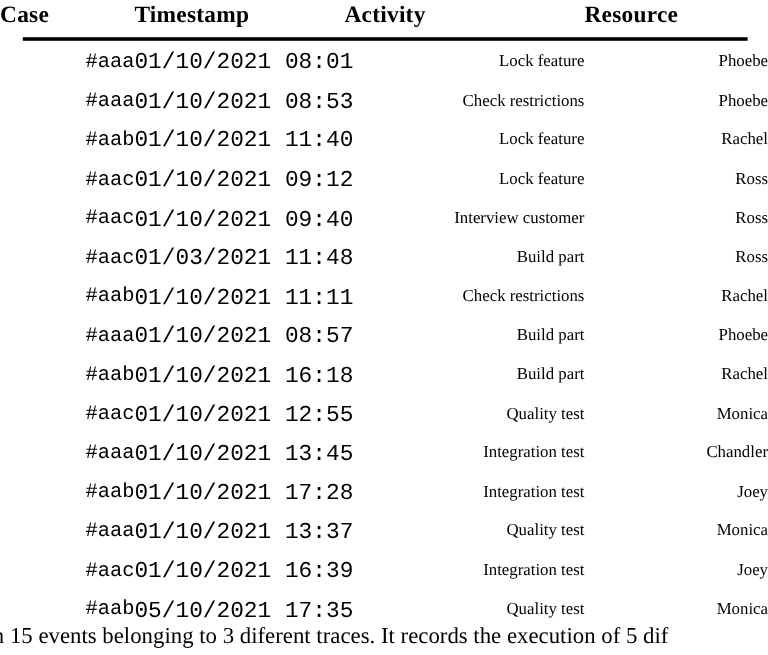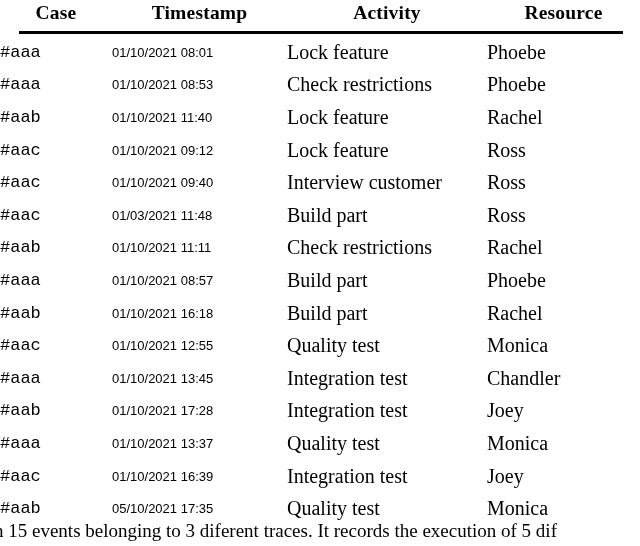--- a/index.html
+++ b/index.html
@@ -35,21 +35,21 @@
 
   table.event-log col.c-case      { width: 112px; }
   table.event-log col.c-timestamp { width: 175px; }
   table.event-log col.c-activity  { width: 200px; }
   table.event-log col.c-resource  { width: 153px; }
 
   thead th {
     font-family: "Liberation Serif", "DejaVu Serif", serif;
     font-weight: bold;
     font-size: 19.5px;
-    text-align: center;
+    text-align: left;
     padding: 0 0 3px 0;
     height: 24px;
     vertical-align: bottom;
     letter-spacing: 0.2px;
   }
 
   
   tr.rule-row td {
     padding: 0;
     height: 9px;
@@ -62,42 +62,42 @@
     position: absolute;
     left: 19px;
     right: 17px;
     top: 4px;
     height: 3px;
     background: #000000;
   }
 
   tbody td {
     font-size: 19px;
-    text-align: left;
+    text-align: right;
     height: 32.6px;
     padding: 0;
     vertical-align: middle;
     white-space: nowrap;
   }
 
   td.case-cell {
     font-family: "Liberation Mono", "DejaVu Sans Mono", monospace;
     font-size: 17px;
     letter-spacing: 0px;
   }
 
   td.timestamp-cell {
-    font-family: Liberation Sans, sans-serif;
-    font-size: 13px;
+    font-family: Liberation Mono, monospace;
+    font-size: 19px;
   }
 
   td.activity-cell,
   td.resource-cell {
     font-family: "Liberation Serif", "DejaVu Serif", serif;
-    font-size: 20px;
+    font-size: 14px;
   }
 
   
   .caption {
     position: absolute;
     left: -6px;
     top: 518px;
     width: 660px;
     font-family: "Liberation Serif", "DejaVu Serif", serif;
     font-size: 19px;

